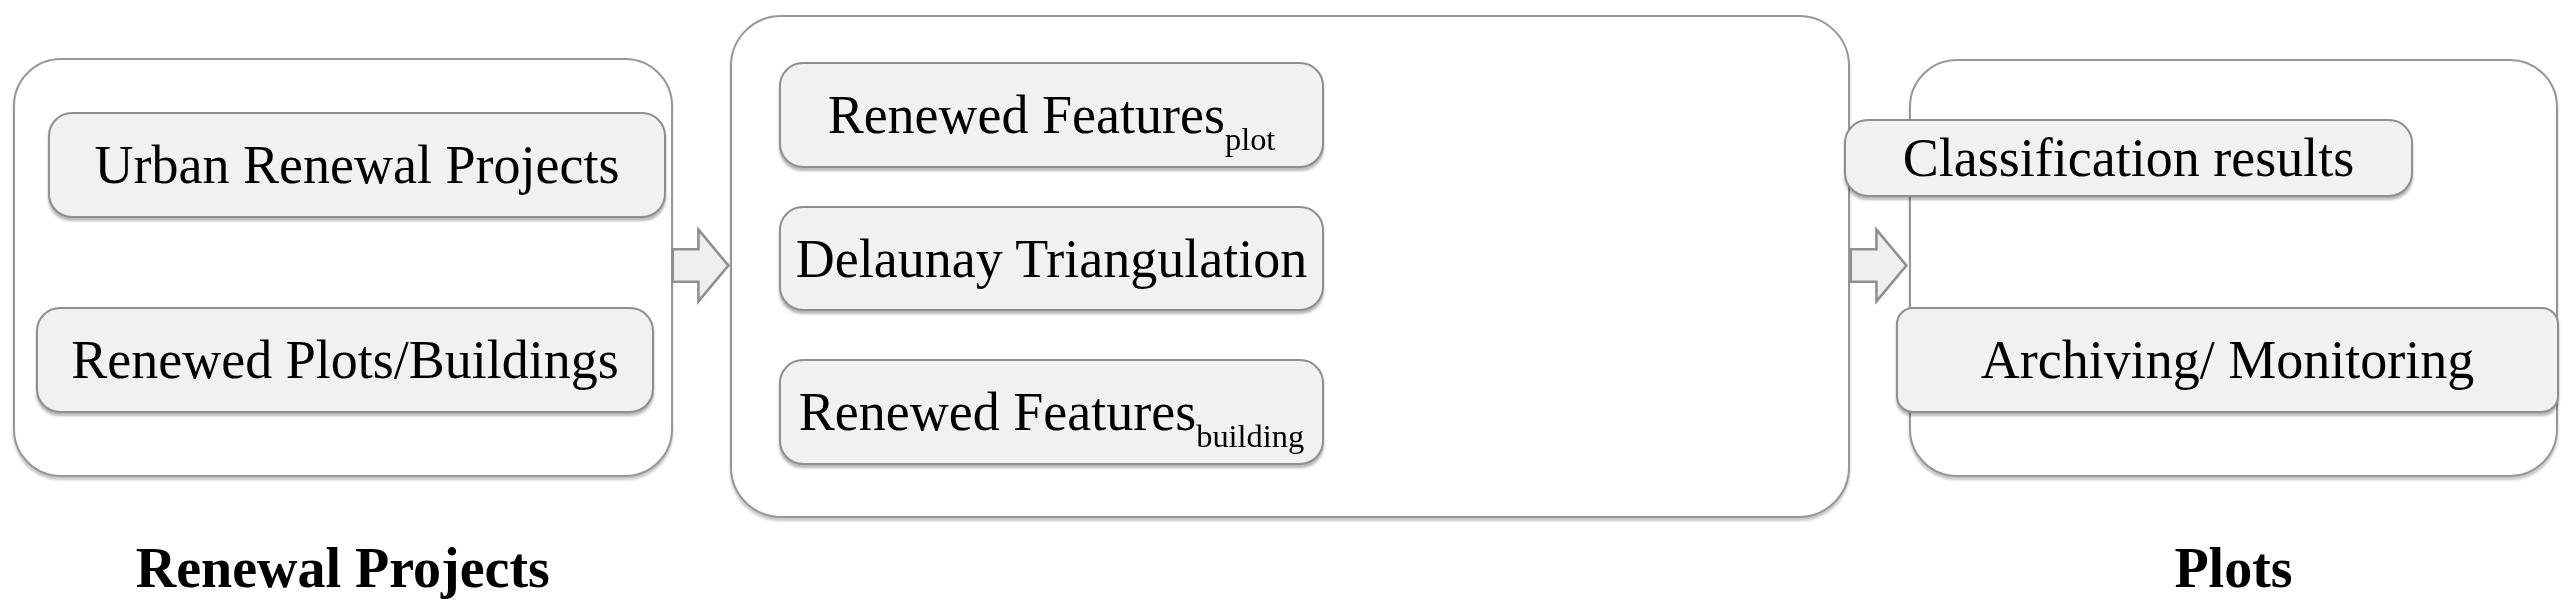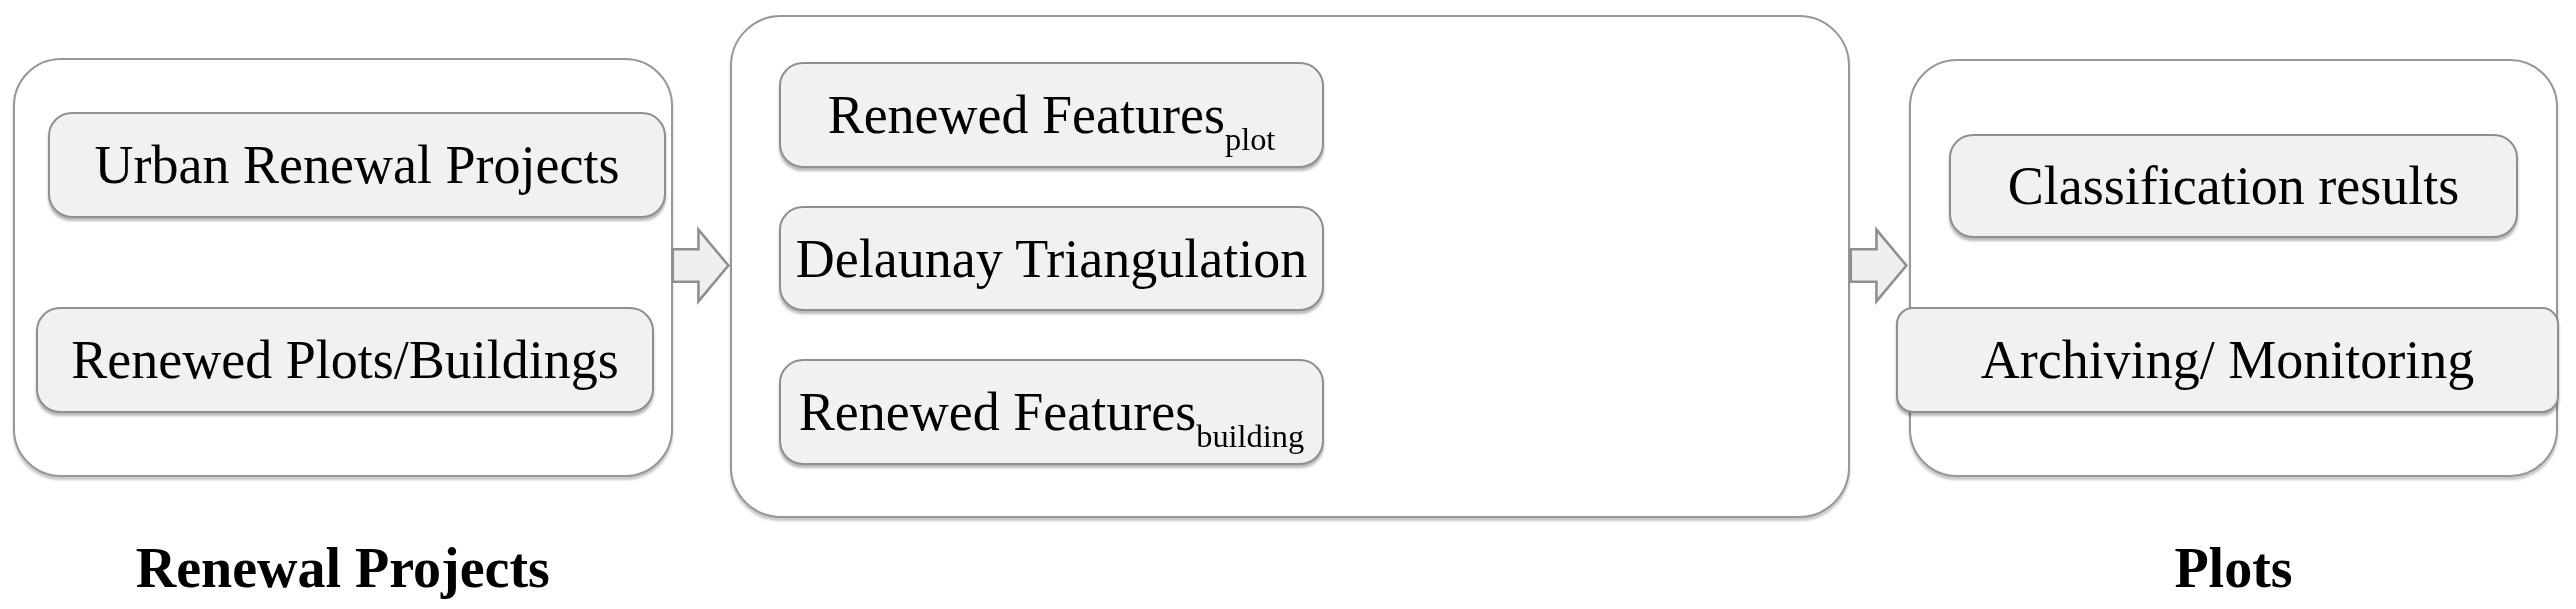--- a/index.html
+++ b/index.html
@@ -96,21 +96,21 @@
   </div>
   <div class="node" style="left:779px; top:359px; width:545px; height:106px;">
     <span><span>Renewed Features</span><sub>building</sub></span>
   </div>
 
   <svg class="arrow" style="left:1849px; top:227px;" width="60" height="77" viewBox="0 0 70 90">
     <polygon points="2,26 32,26 32,3 67,45 32,87 32,64 2,64"></polygon>
   </svg>
 
   <div class="container" style="left:1909px; top:59px; width:649px; height:418px;"></div>
-  <div class="node" style="left:1949px; top:119px; width:569px; height:104px;margin-top:15px;">
+  <div class="node" style="left:1844px; top:119px; width:569px; height:78px;">
     <span>Classification results</span>
   </div>
   <div class="node" style="left:1896px; top:307px; width:663px; height:106px;border-radius:17px;">
     <span>Archiving/ Monitoring</span>
   </div>
   <div class="group-label" style="left:1909px; top:540px; width:649px;">Plots</div>
 
 </div>
 
 

